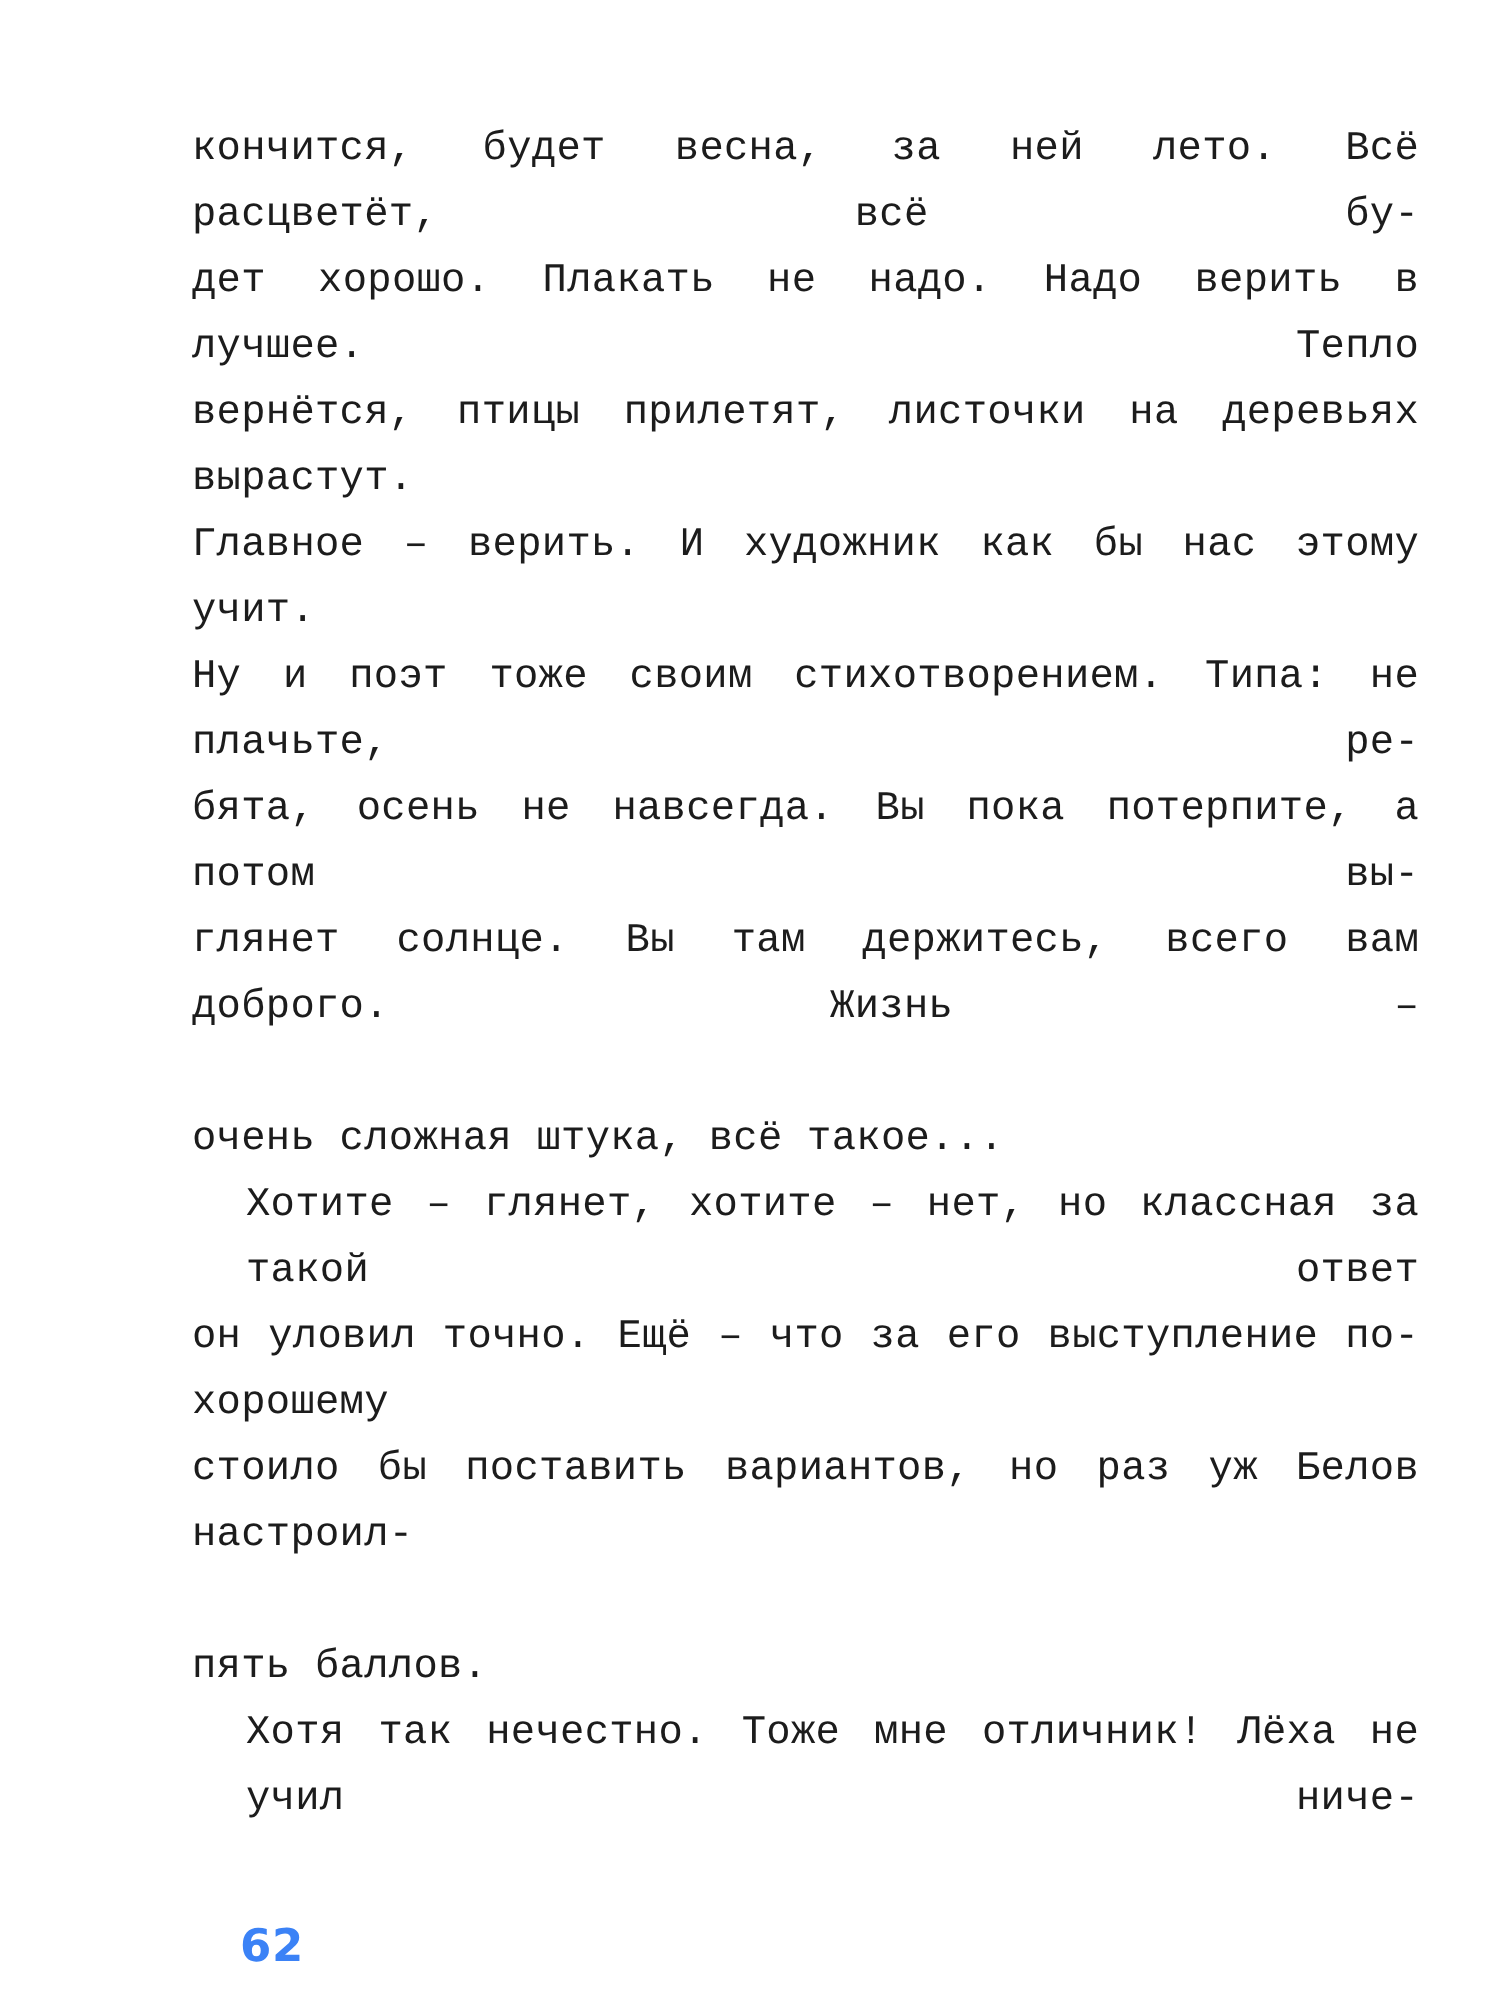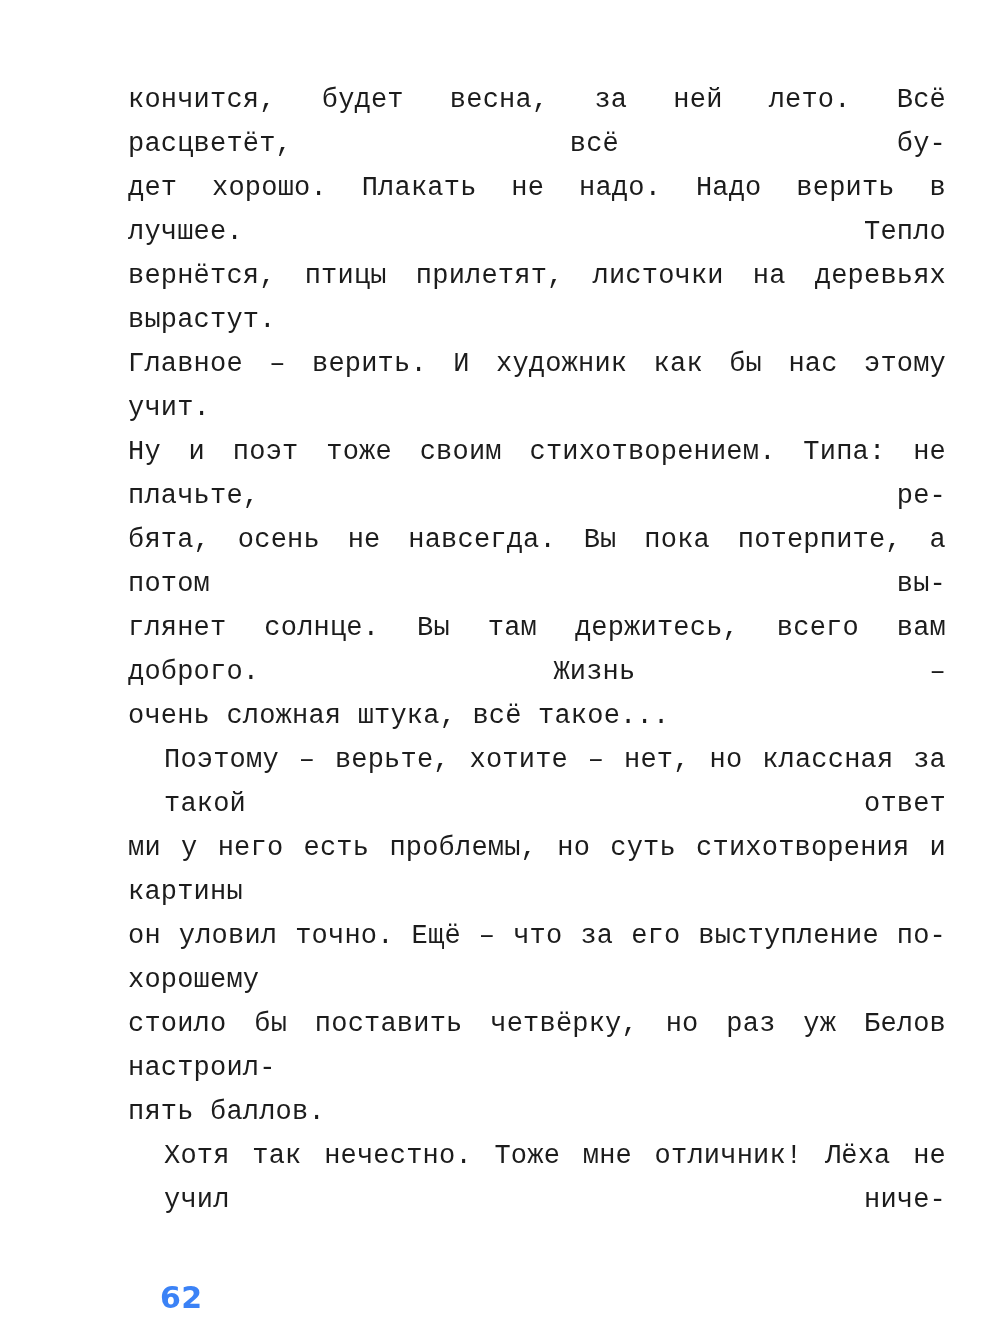--- a/index.html
+++ b/index.html
@@ -30,20 +30,21 @@
     font-family: Liberation Mono, monospace;
   }
   .line {
     text-align: justify;
     text-align-last: justify;
     white-space: normal;
   }
   .line.last {
     text-align: justify;
     text-align-last: left;
+    margin-top: 44px;
   }
   .line.first.indented {
     padding-left: 36px;
   }
   .page-footer {
     position: absolute;
     left: 160px;
     top: 1280px;
     color: #3b82f6;
     font-size: 30px;
@@ -60,24 +61,23 @@
         <div class="line first">кончится, будет весна, за ней лето. Всё расцветёт, всё бу-</div>
         <div class="line">дет хорошо. Плакать не надо. Надо верить в лучшее. Тепло</div>
         <div class="line">вернётся, птицы прилетят, листочки на деревьях вырастут.</div>
         <div class="line">Главное – верить. И художник как бы нас этому учит.</div>
         <div class="line">Ну и поэт тоже своим стихотворением. Типа: не плачьте, ре-</div>
         <div class="line">бята, осень не навсегда. Вы пока потерпите, а потом вы-</div>
         <div class="line">глянет солнце. Вы там держитесь, всего вам доброго. Жизнь –</div>
         <div class="line last">очень сложная штука, всё такое...</div>
       </div>
       <div class="paragraph">
-        <div class="line first indented">Поэтому – верьте, хотите – нет, но классная за такой ответ</div>
-        <div class="line indented">ми у него есть проблемы, но суть стихотворения и картины</div>
+        <div class="line first indented">Хотите – глянет, хотите – нет, но классная за такой ответ</div>
         <div class="line indented">он уловил точно. Ещё – что за его выступление по-хорошему</div>
-        <div class="line indented">стоило бы поставить четвёрку, но раз уж Белов настроил-</div>
+        <div class="line indented">стоило бы поставить вариантов, но раз уж Белов настроил-</div>
         <div class="line last indented">пять баллов.</div>
       </div>
       <div class="paragraph">
         <div class="line first indented">Хотя так нечестно. Тоже мне отличник! Лёха не учил ниче-</div>
       </div>
     </div>
 
   <div class="page-footer">62</div>
 </main>
 

